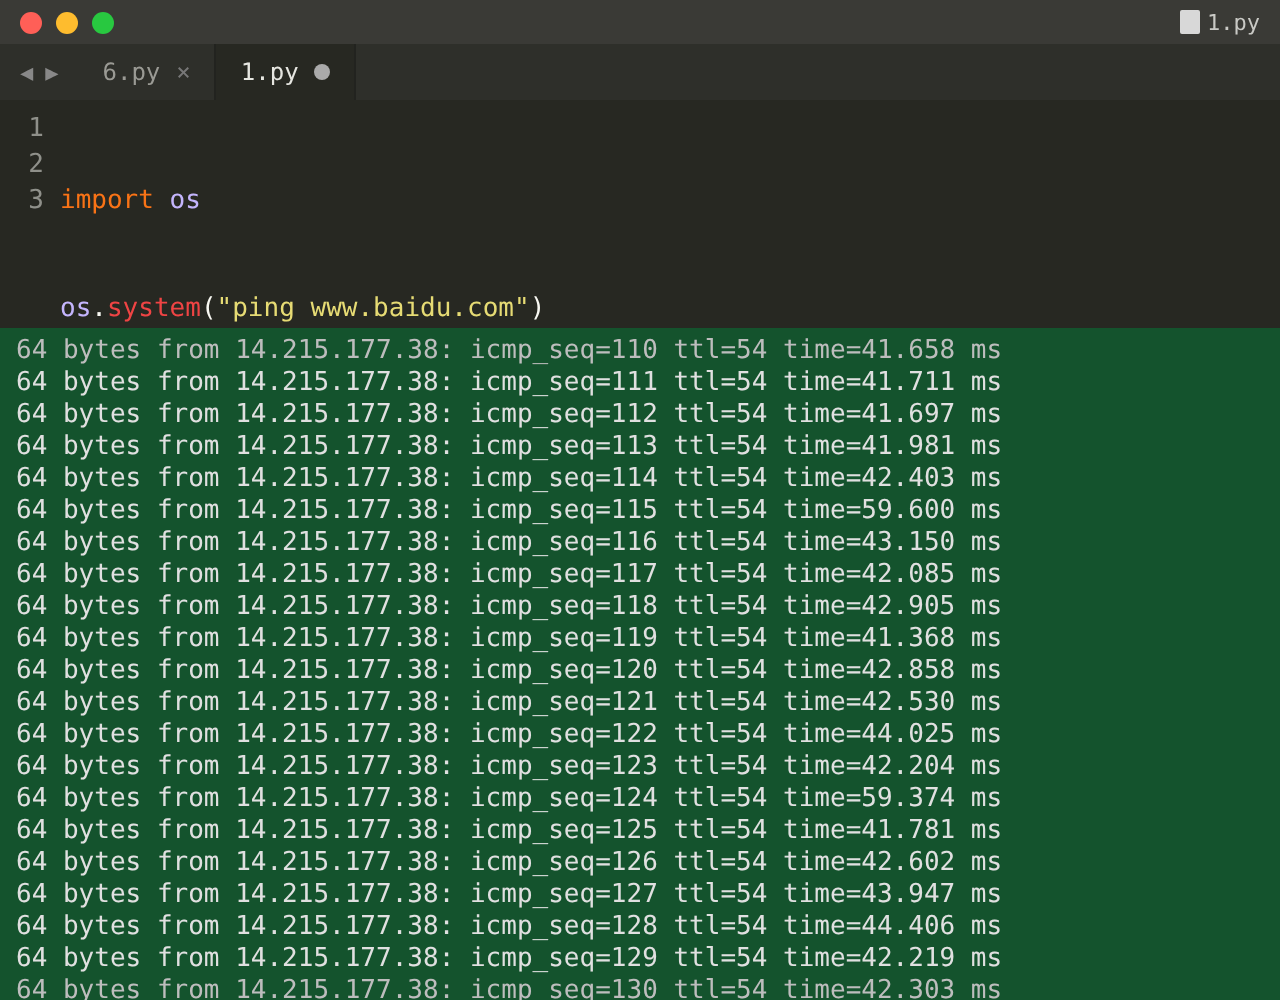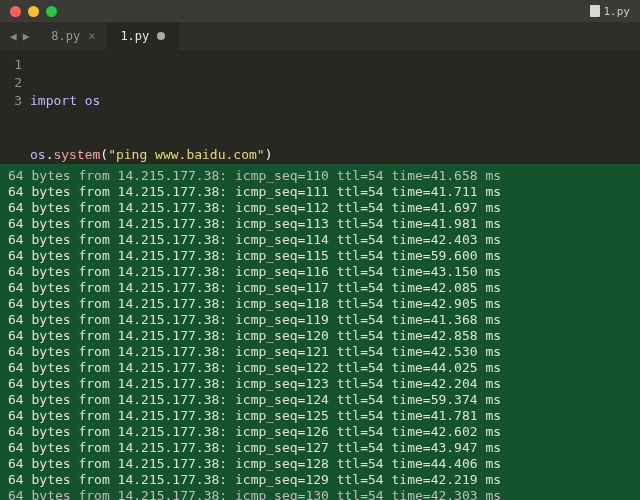--- a/index.html
+++ b/index.html
@@ -21,24 +21,24 @@
   .tab { display: flex; align-items: center; padding: 0 12px; gap: 8px; color: #9a9a94; font-size: 12px; border-right: 1px solid #22231f; cursor: pointer; }
   .tab.active { background: #272822; color: #e6e6e1; }
   .tab .close { color: #777; font-size: 12px; }
   .tab .dirty { width: 8px; height: 8px; border-radius: 50%; background: #aaa; }
 
   .editor { background: #272822; display: flex; font-size: 13px; line-height: 18px; padding: 6px 0; height: 114px; }
   .gutter { width: 30px; text-align: right; color: #8f908a; padding-right: 8px; user-select: none; }
   .gutter .ln { height: 18px; }
   .code { flex: 1; color: #f8f8f2; white-space: pre; }
   .code .row { height: 18px; }
-  .kw { color: #c4b5fd; text-align: right; }
+  .kw { color: #f97316; text-align: right; }
   .mod { color: #c4b5fd; }
   .str { color: #e6db74; }
-  .fn { color: #fca5a5; font-family: Liberation Mono, monospace; }
+  .fn { color: #ef4444; }
   .punct { color: #f8f8f2; }
 
   .console { flex: 1; background: #14532d; color: #e0e0e0; font-size: 13px; line-height: 16px; padding: 4px 8px 0 8px; overflow: hidden; white-space: pre; }
   .console .line { height: 16px; }
   .console .cut { color: #bdbdbd; }
 </style>
 </head>
 <body>
 
 <div class="titlebar">
@@ -52,21 +52,21 @@
     <span>1.py</span>
   </div>
 </div>
 
 <div class="tabbar">
   <div class="nav-arrows">
     <span class="nav-arrow">◀</span>
     <span class="nav-arrow">▶</span>
   </div>
   <div class="tab">
-    <span>8.py</span>
+    <span>6.py</span>
     <span class="close">×</span>
   </div>
   <div class="tab active">
     <span>1.py</span>
     <span class="dirty"></span>
   </div>
 </div>
 
 <div class="editor">
   <div class="gutter">

